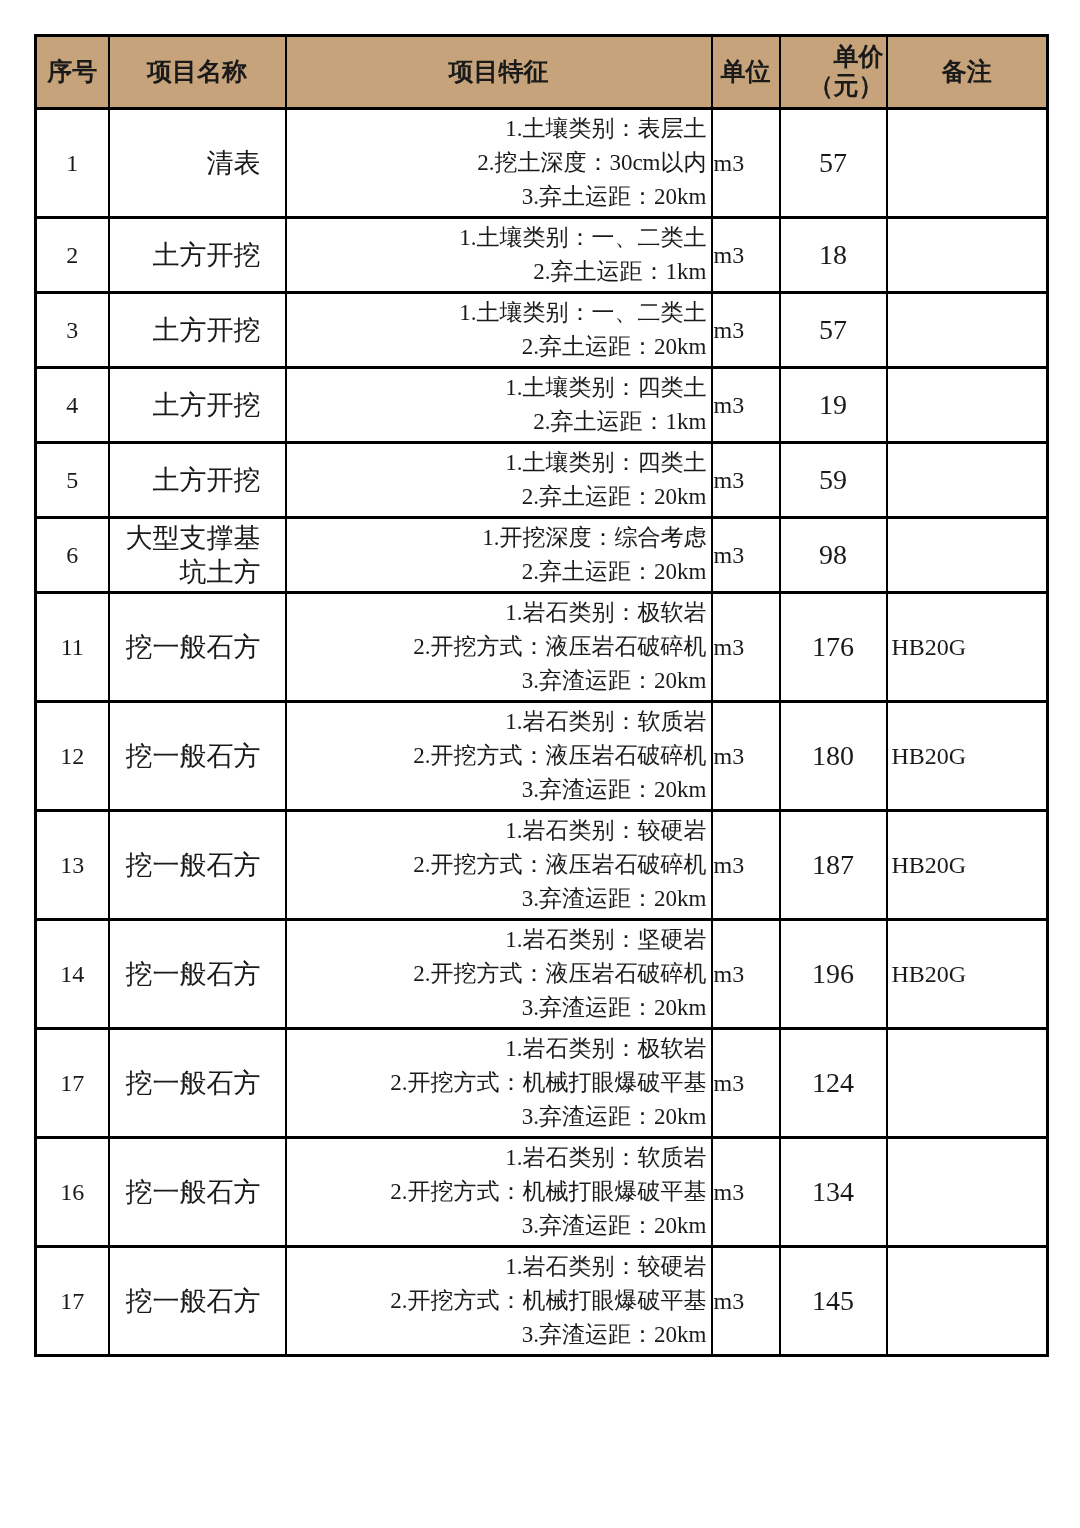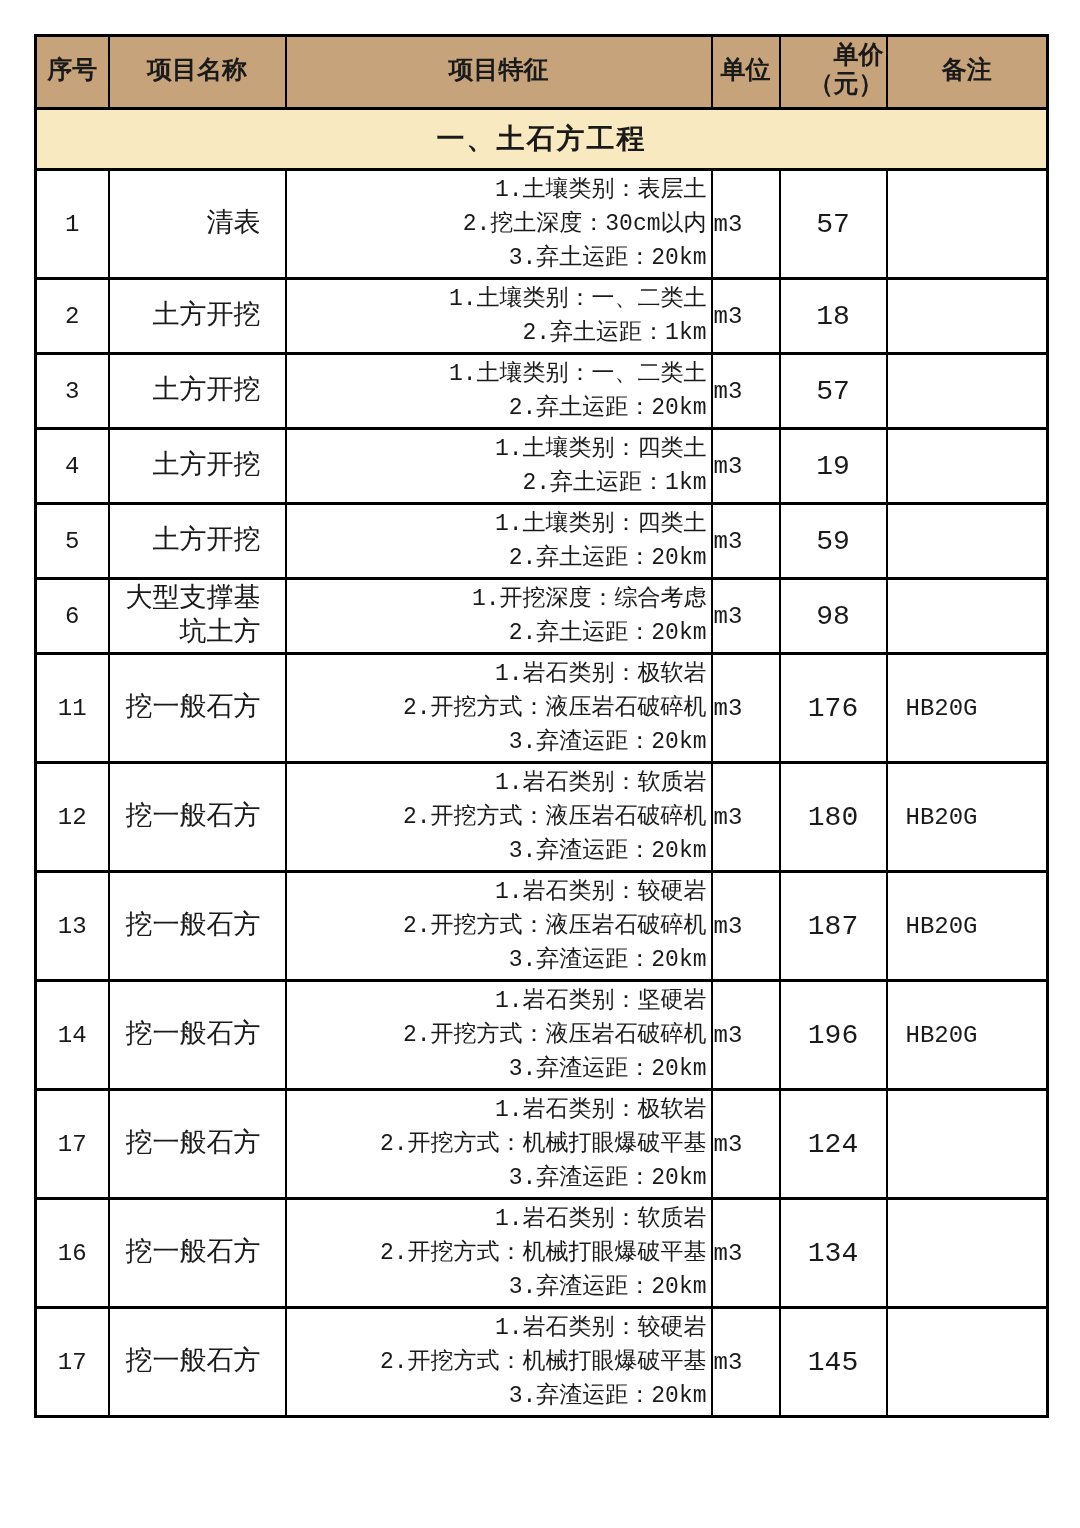--- a/index.html
+++ b/index.html
@@ -1,21 +1,21 @@
 <!DOCTYPE html>
 <html style="--header-bg: #c6a37b; --section-bg: #f9e9c0; --border: #000000; --text: #1a1a1a;"><head>
 <meta charset="utf-8">
 <style>
   html, body { margin: 0; padding: 0; background: #ffffff; }
   .page {
     position: relative;
     width: 1080px;
     height: 1528px;
     background: #ffffff;
-    font-family: Liberation Mono, monospace;
+    font-family: Liberation Serif, serif;
     color: var(--text, #1a1a1a);
     overflow: hidden;
   }
   table.boq {
     position: absolute;
     left: 34px;
     top: 34px;
     width: 1012px;
     border-collapse: collapse;
     table-layout: fixed;
@@ -48,21 +48,21 @@
     letter-spacing: 2px;
   }
   tr.row-2 { height: 74px; }
   tr.row-3 { height: 104px; }
   td.cell-no    { text-align: center; font-size: 24px; }
   td.cell-name  { text-align: right; font-size: 27px; line-height: 34px; padding: 2px 24px 2px 8px; }
   td.cell-feat  { text-align: right; padding: 2px 4px 2px 6px; margin-left: 32px; }
   .feat-line    { font-size: 23px; line-height: 34px; white-space: nowrap; }
   td.cell-unit  { text-align: left; font-size: 24px; }
   td.cell-price { text-align: center; font-size: 28px; }
-  td.cell-remark{ text-align: left; font-size: 24px; padding-left: 18px; }
+  td.cell-remark{ text-align: left; font-size: 24px; padding-left: 4px; }
   .page-footer {
     position: absolute;
     left: 0;
     top: 1468px;
     width: 100%;
     text-align: center;
     font-size: 21px;
     letter-spacing: 4px;
   }
 </style>
@@ -85,23 +85,20 @@
         <th>序号</th>
         <th>项目名称</th>
         <th>项目特征</th>
         <th>单位</th>
         <th class="price-header">单价
 （元）</th>
         <th>备注</th>
       </tr>
     </thead>
     <tbody>
-      <tr class="section-row">
-        <td colspan="6">一、土石方工程</td>
-      </tr>
 
   <tr class="row-3">
     <td class="cell-no">1</td>
     <td class="cell-name">清表</td>
     <td class="cell-feat">
             <div class="feat-line">1.土壤类别：表层土</div>
             <div class="feat-line">2.挖土深度：30cm以内</div>
             <div class="feat-line">3.弃土运距：20km</div>
           </td>
     <td class="cell-unit">m3</td>

